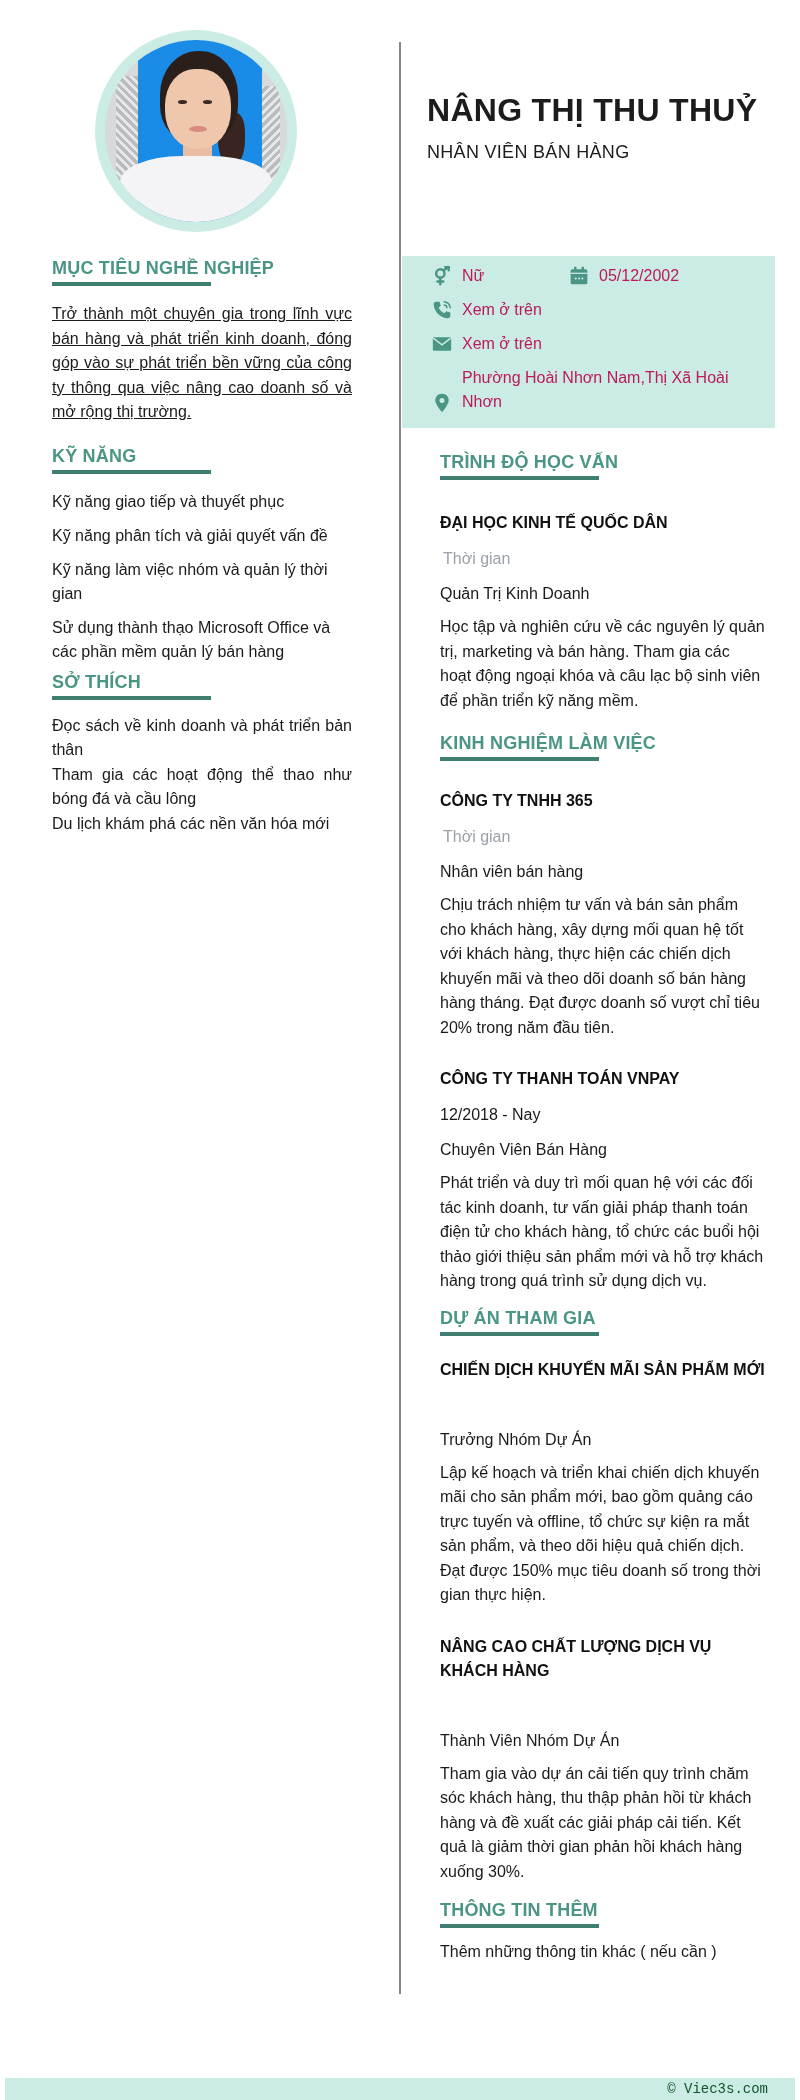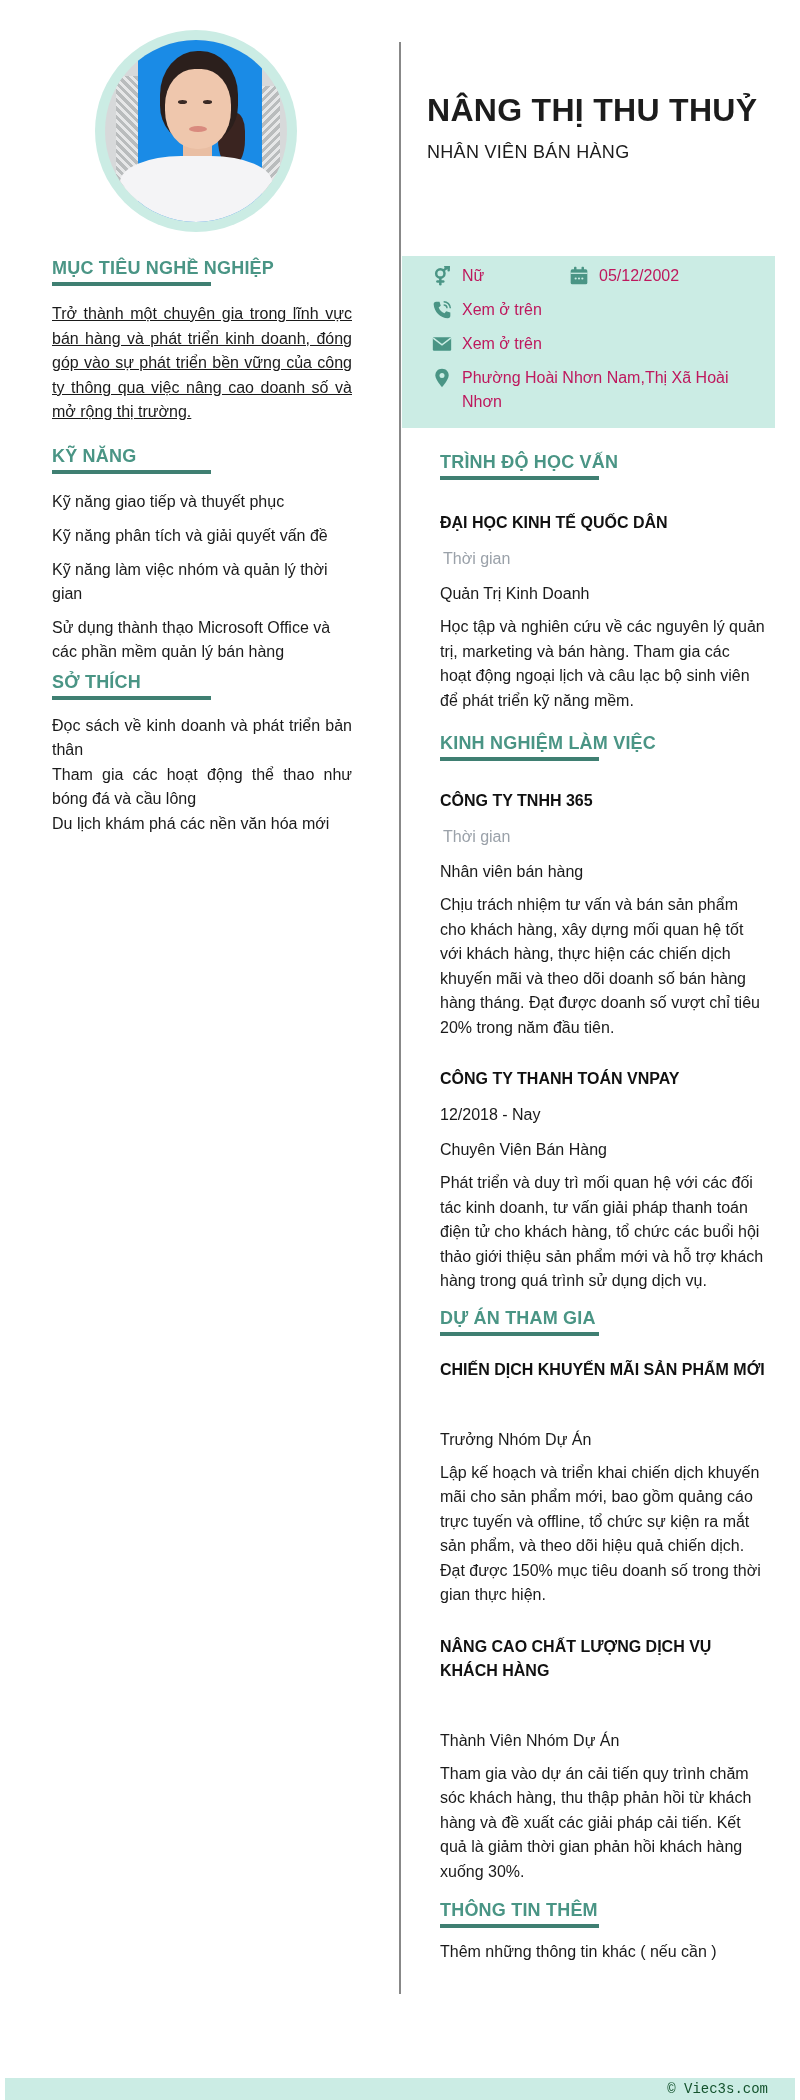--- a/index.html
+++ b/index.html
@@ -54,21 +54,21 @@
     .contact-box {
       position: absolute; left: 402px; top: 256px; width: 373px; height: 172px;
       background: #cbece4; padding: 9px 0 0 30px;
     }
     .contact-row { display: flex; align-items: flex-start; height: 34px; font-size: 16px; line-height: 22px; color: #be185d; }
     .contact-row .ic { width: 30px; height: 22px; display: flex; align-items: center; flex-shrink: 0; }
     .contact-row .ic svg { width: 20px; height: 20px; }
     .contact-row.two { display: flex; }
     .contact-row .cell { display: flex; align-items: flex-start; }
     .contact-row .cell.gender { width: 137px; }
-    .contact-row.address { height: auto; }
+    .contact-row.address { height: auto; align-items: flex-end; }
     .contact-row.address .txt { width: 300px; line-height: 24px; margin-top: -1px; }
 
     
     .right-col { position: absolute; left: 440px; top: 450px; width: 325px; }
     .right-col .section-rule { width: 159px; }
     .entry-title { font-size: 16px; font-weight: bold; color: #111; line-height: 24px; }
     .entry-time { font-size: 16px; color: #1a1a1a; line-height: 24px; }
     .entry-time.placeholder { color: #9aa1a9; padding-left: 3px; }
     .entry-role { font-size: 16px; color: #1a1a1a; line-height: 24px; }
     .entry-desc { font-size: 16px; color: #1a1a1a; line-height: 24.5px; }
@@ -198,21 +198,21 @@
 
   <div class="right-col">
 
     <section>
       <div class="section-title">TRÌNH ĐỘ HỌC VẤN</div>
       <div class="section-rule"></div>
       <div style="margin-top:31px;">
         <div class="entry-title">ĐẠI HỌC KINH TẾ QUỐC DÂN</div>
         <div class="entry-time placeholder" style="margin-top:12px;">Thời gian</div>
         <div class="entry-role" style="margin-top:11px;">Quản Trị Kinh Doanh</div>
-        <div class="entry-desc" style="margin-top:9px;">Học tập và nghiên cứu về các nguyên lý quản trị, marketing và bán hàng. Tham gia các hoạt động ngoại lịch và câu lạc bộ sinh viên để phát triển kỹ năng mềm.</div>
+        <div class="entry-desc" style="margin-top:9px;">Học tập và nghiên cứu về các nguyên lý quản trị, marketing và bán hàng. Tham gia các hoạt động ngoại khóa và câu lạc bộ sinh viên để phần triển kỹ năng mềm.</div>
       </div>
     </section>
 
     <section style="margin-top:18px;">
       <div class="section-title">KINH NGHIỆM LÀM VIỆC</div>
       <div class="section-rule"></div>
       <div style="margin-top:28px;">
         <div class="entry-title">CÔNG TY TNHH 365</div>
         <div class="entry-time placeholder" style="margin-top:12px;">Thời gian</div>
         <div class="entry-role" style="margin-top:11px;">Nhân viên bán hàng</div>

